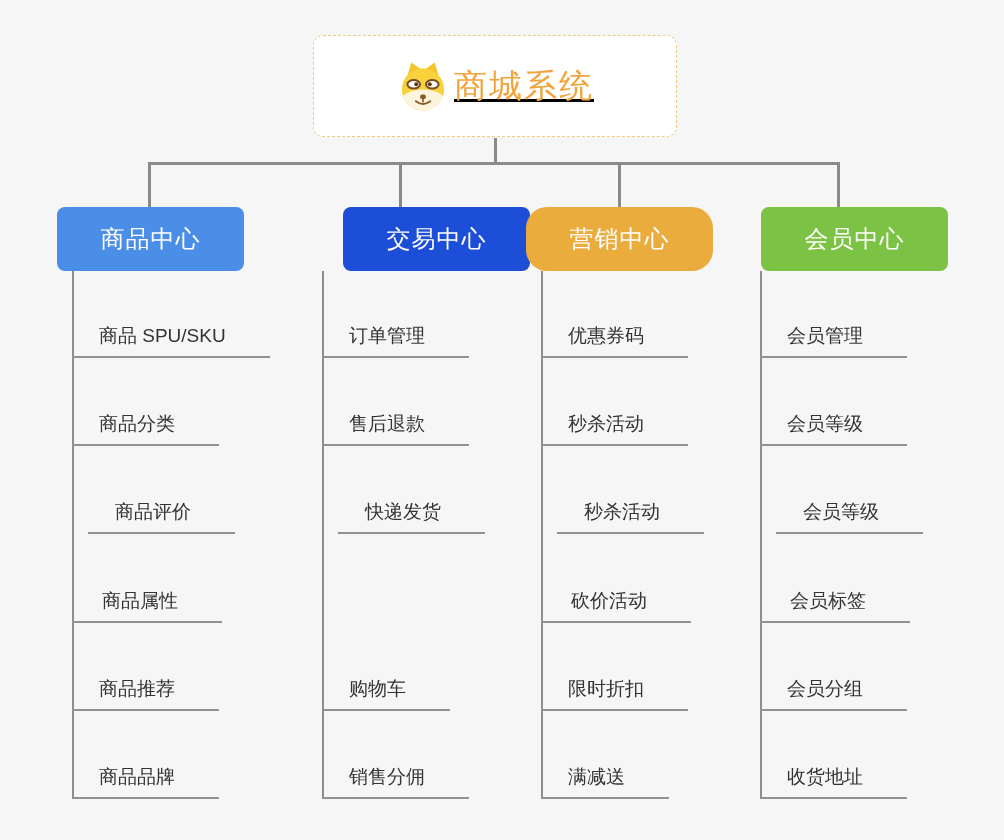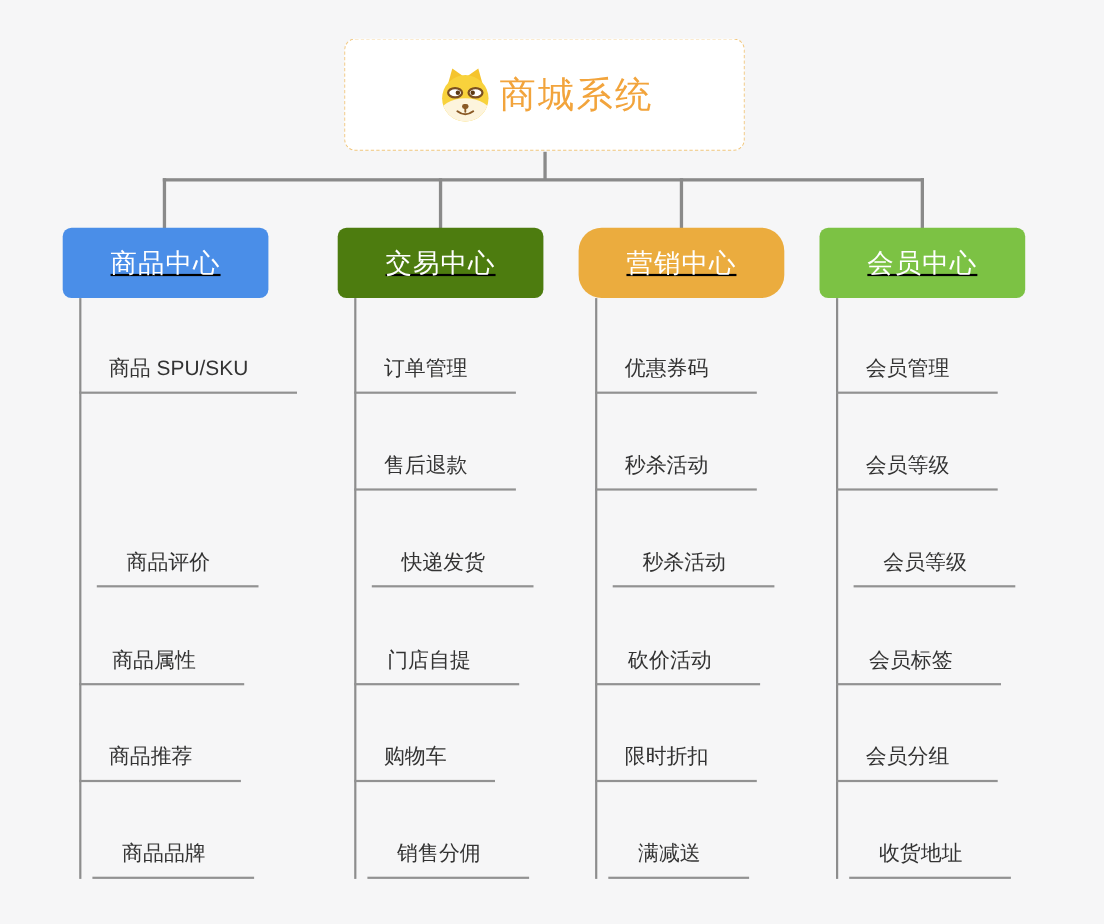--- a/index.html
+++ b/index.html
@@ -16,20 +16,21 @@
   
   .root-node{
     position:absolute;left:313px;top:35px;
     width:364px;height:102px;
     background:#ffffff;
     border:1px dashed #f2c87f;
     border-radius:10px;
     display:flex;align-items:center;justify-content:center;
     gap:4px;
     box-sizing:border-box;
+    text-decoration:underline;
   }
   .root-label{
     font-size:33px;
     color:#f2a43c;
     letter-spacing:2px;
     white-space:nowrap;
   }
   
   .conn{position:absolute;background:#8a8a8a;}
   .conn-root-drop{left:494px;top:138px;width:3px;height:25px;}
@@ -45,21 +46,20 @@
   .branch-1{left:307px;}
   .branch-2{left:526px;}
   .branch-3{left:745px;}
   .branch-box{
     position:absolute;left:0;top:0;
     width:187px;height:64px;
     border-radius:8px;
     display:flex;align-items:center;justify-content:center;
     box-sizing:border-box;
     cursor:default;
-    text-decoration:underline;
   }
   .branch-label{
     font-size:24px;color:#ffffff;
     letter-spacing:1px;white-space:nowrap;
   }
   .branch-vline{
     position:absolute;left:15px;top:64px;
     width:2px;height:528px;
     background:#8d8d8d;
   }
@@ -70,21 +70,21 @@
     padding:0 44px 6px 27px;
     border-bottom:2px solid #929292;
     white-space:nowrap;
     cursor:default;
   }
   .leaf-0{top:115px;text-align:right;}
   .leaf-1{top:203px;}
   .leaf-2{top:291px;margin-left:16px;}
   .leaf-3{top:380px;padding-left:30px;}
   .leaf-4{top:468px;}
-  .leaf-5{top:556px;margin-left:12px;}
+  .leaf-5{top:556px;}
   .doge{flex:0 0 auto;}
 </style>
 </head>
 <body>
 
 <div class="canvas">
 
   <div class="root-node">
     <svg class="doge" width="54" height="54" viewBox="0 0 64 64" aria-hidden="true">
       <defs>
@@ -113,54 +113,54 @@
   <div class="conn conn-drop conn-drop-1"></div>
   <div class="conn conn-drop conn-drop-2"></div>
   <div class="conn conn-drop conn-drop-3"></div>
 
   <div class="branch branch-0">
     <div class="branch-box" style="background: rgb(74, 142, 232);">
       <span class="branch-label">商品中心</span>
     </div>
     <div class="branch-vline"></div>
     <div class="leaf leaf-0">商品 SPU/SKU</div>
+    <div class="leaf leaf-1">商品分类</div>
     <div class="leaf leaf-2">商品评价</div>
     <div class="leaf leaf-3">商品属性</div>
     <div class="leaf leaf-4">商品推荐</div>
     <div class="leaf leaf-5">商品品牌</div>
   </div>
 
   <div class="branch branch-1">
-    <div class="branch-box" style="background: #4d7c0f;">
+    <div class="branch-box" style="background: #1d4ed8; margin-left: 36px;">
       <span class="branch-label">交易中心</span>
     </div>
     <div class="branch-vline"></div>
     <div class="leaf leaf-0">订单管理</div>
     <div class="leaf leaf-1">售后退款</div>
     <div class="leaf leaf-2">快递发货</div>
-    <div class="leaf leaf-3">门店自提</div>
     <div class="leaf leaf-4">购物车</div>
     <div class="leaf leaf-5">销售分佣</div>
   </div>
 
   <div class="branch branch-2">
     <div class="branch-box" style="background: rgb(235, 172, 62); border-radius: 21px;">
       <span class="branch-label">营销中心</span>
     </div>
     <div class="branch-vline"></div>
     <div class="leaf leaf-0">优惠券码</div>
     <div class="leaf leaf-1">秒杀活动</div>
     <div class="leaf leaf-2">秒杀活动</div>
     <div class="leaf leaf-3">砍价活动</div>
     <div class="leaf leaf-4">限时折扣</div>
     <div class="leaf leaf-5">满减送</div>
   </div>
 
   <div class="branch branch-3">
-    <div class="branch-box" style="background: rgb(124, 194, 68);">
+    <div class="branch-box" style="background: rgb(124, 194, 68); margin-left: 16px;">
       <span class="branch-label">会员中心</span>
     </div>
     <div class="branch-vline"></div>
     <div class="leaf leaf-0">会员管理</div>
     <div class="leaf leaf-1">会员等级</div>
     <div class="leaf leaf-2">会员等级</div>
     <div class="leaf leaf-3">会员标签</div>
     <div class="leaf leaf-4">会员分组</div>
     <div class="leaf leaf-5">收货地址</div>
   </div>

